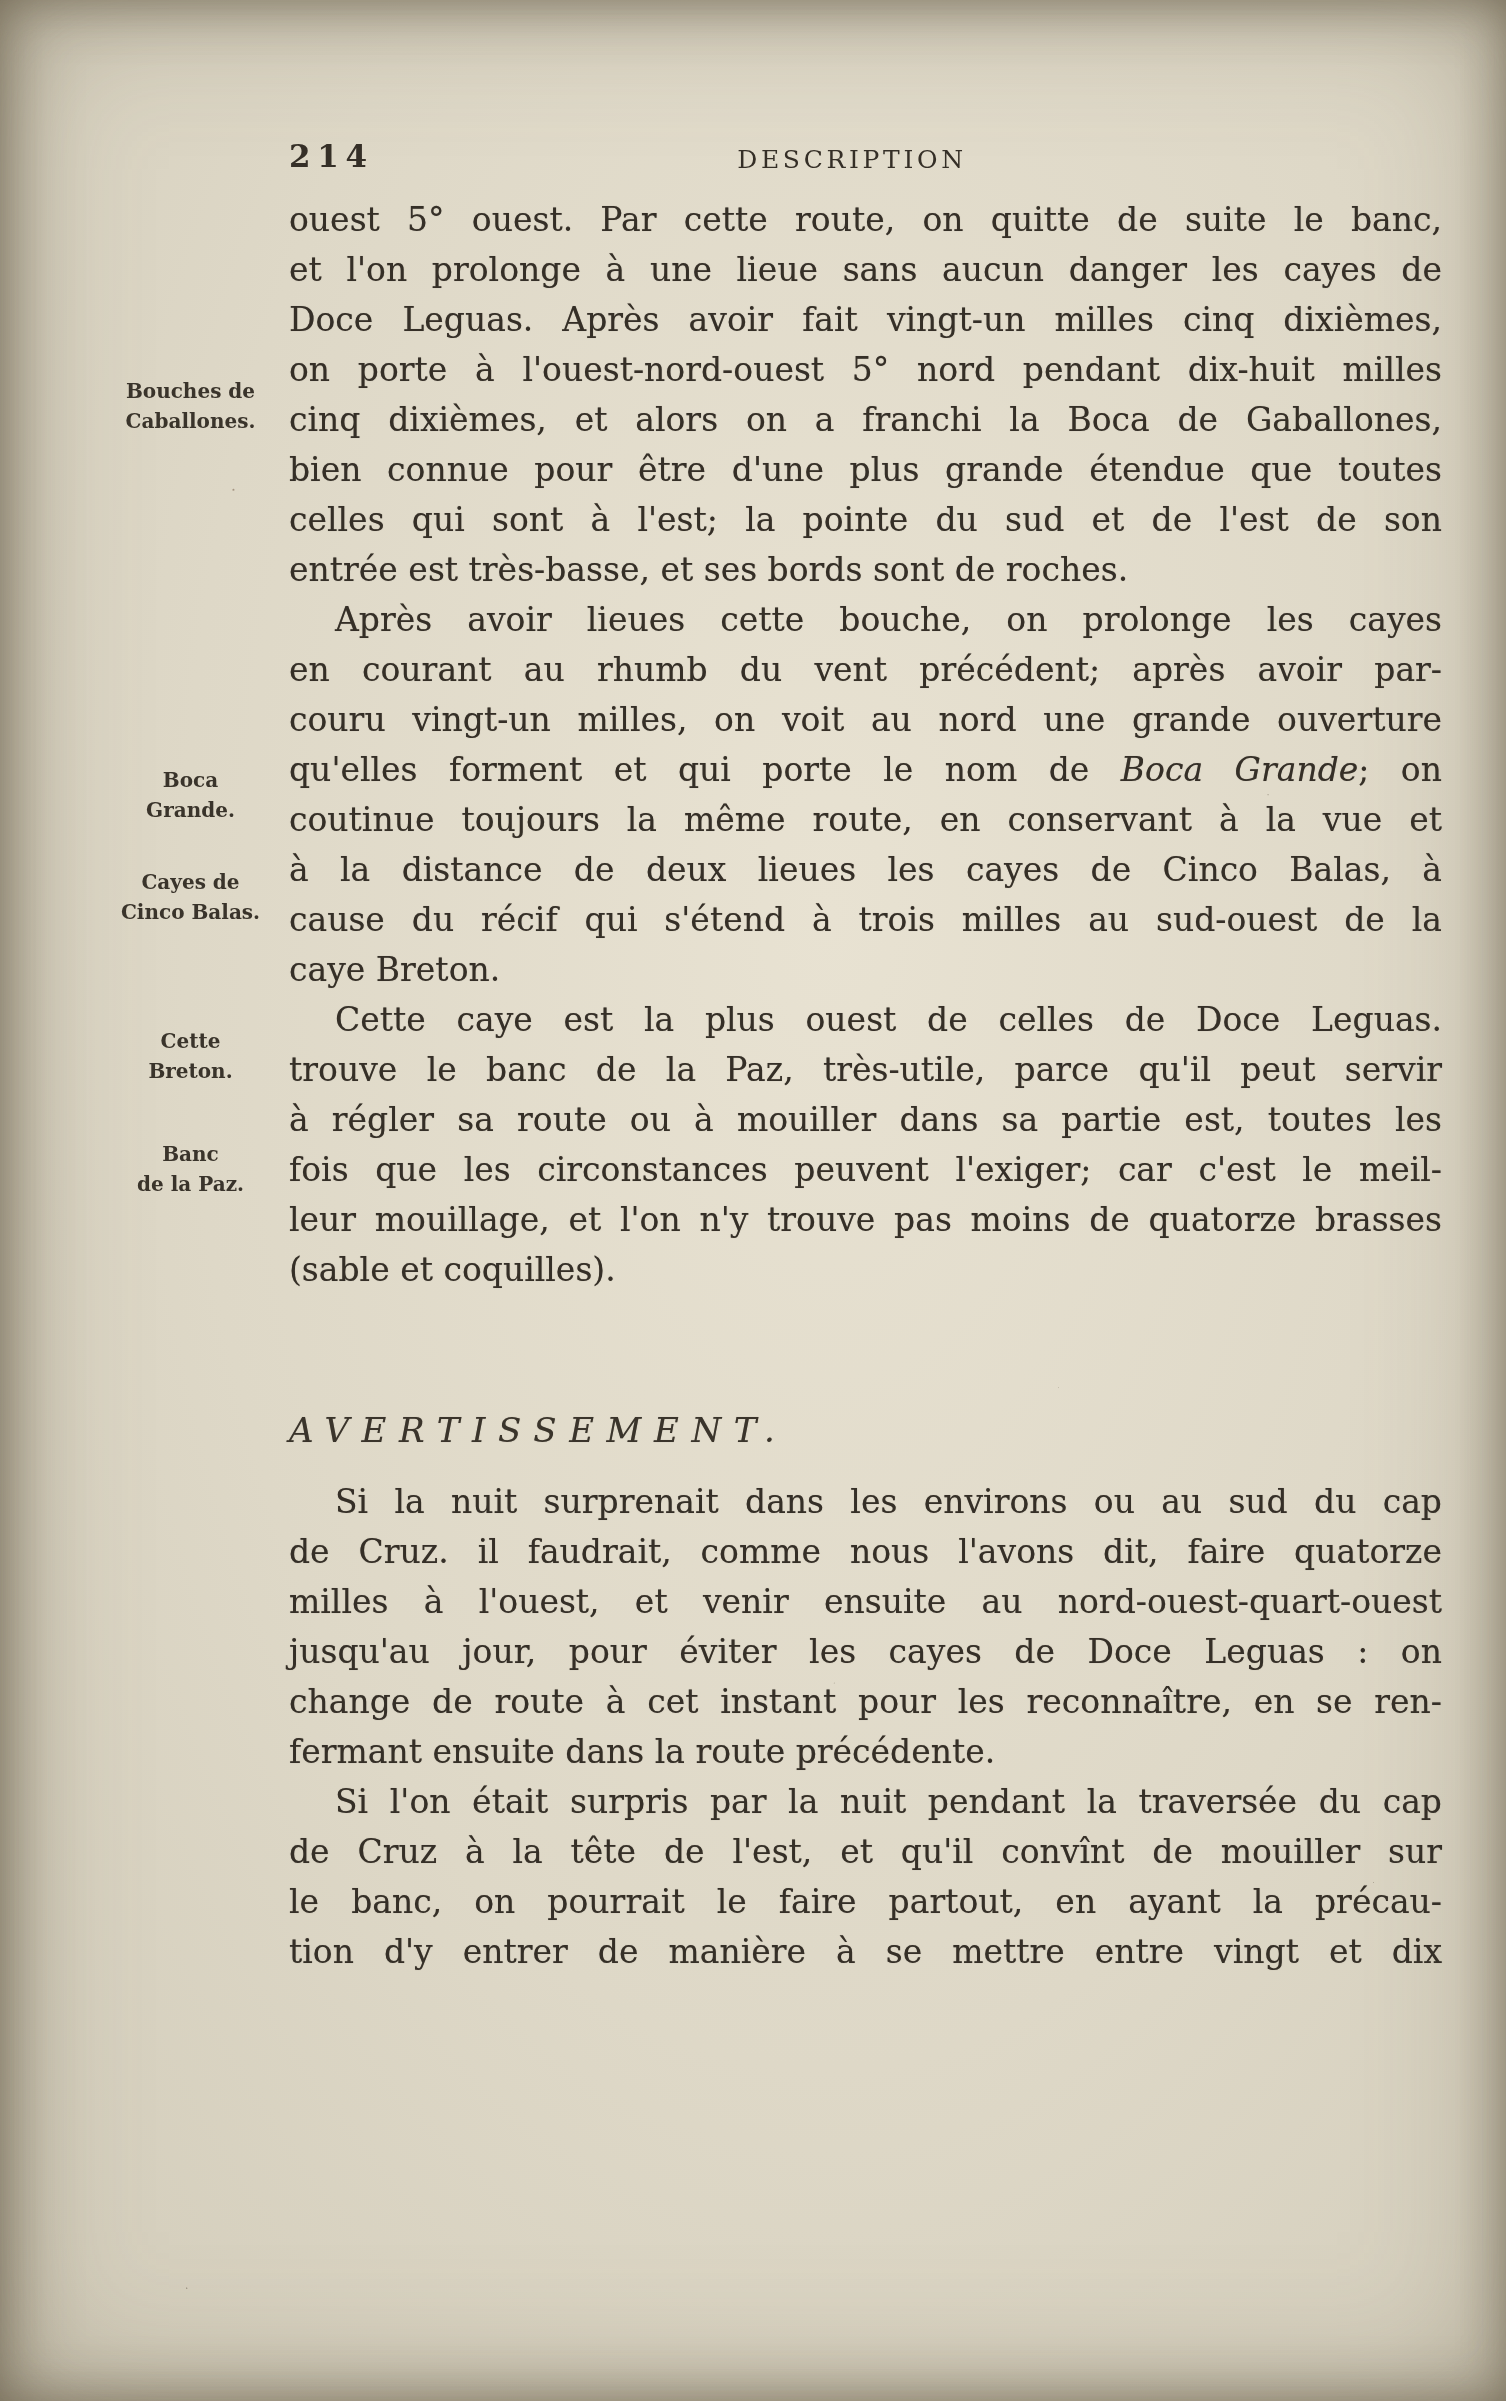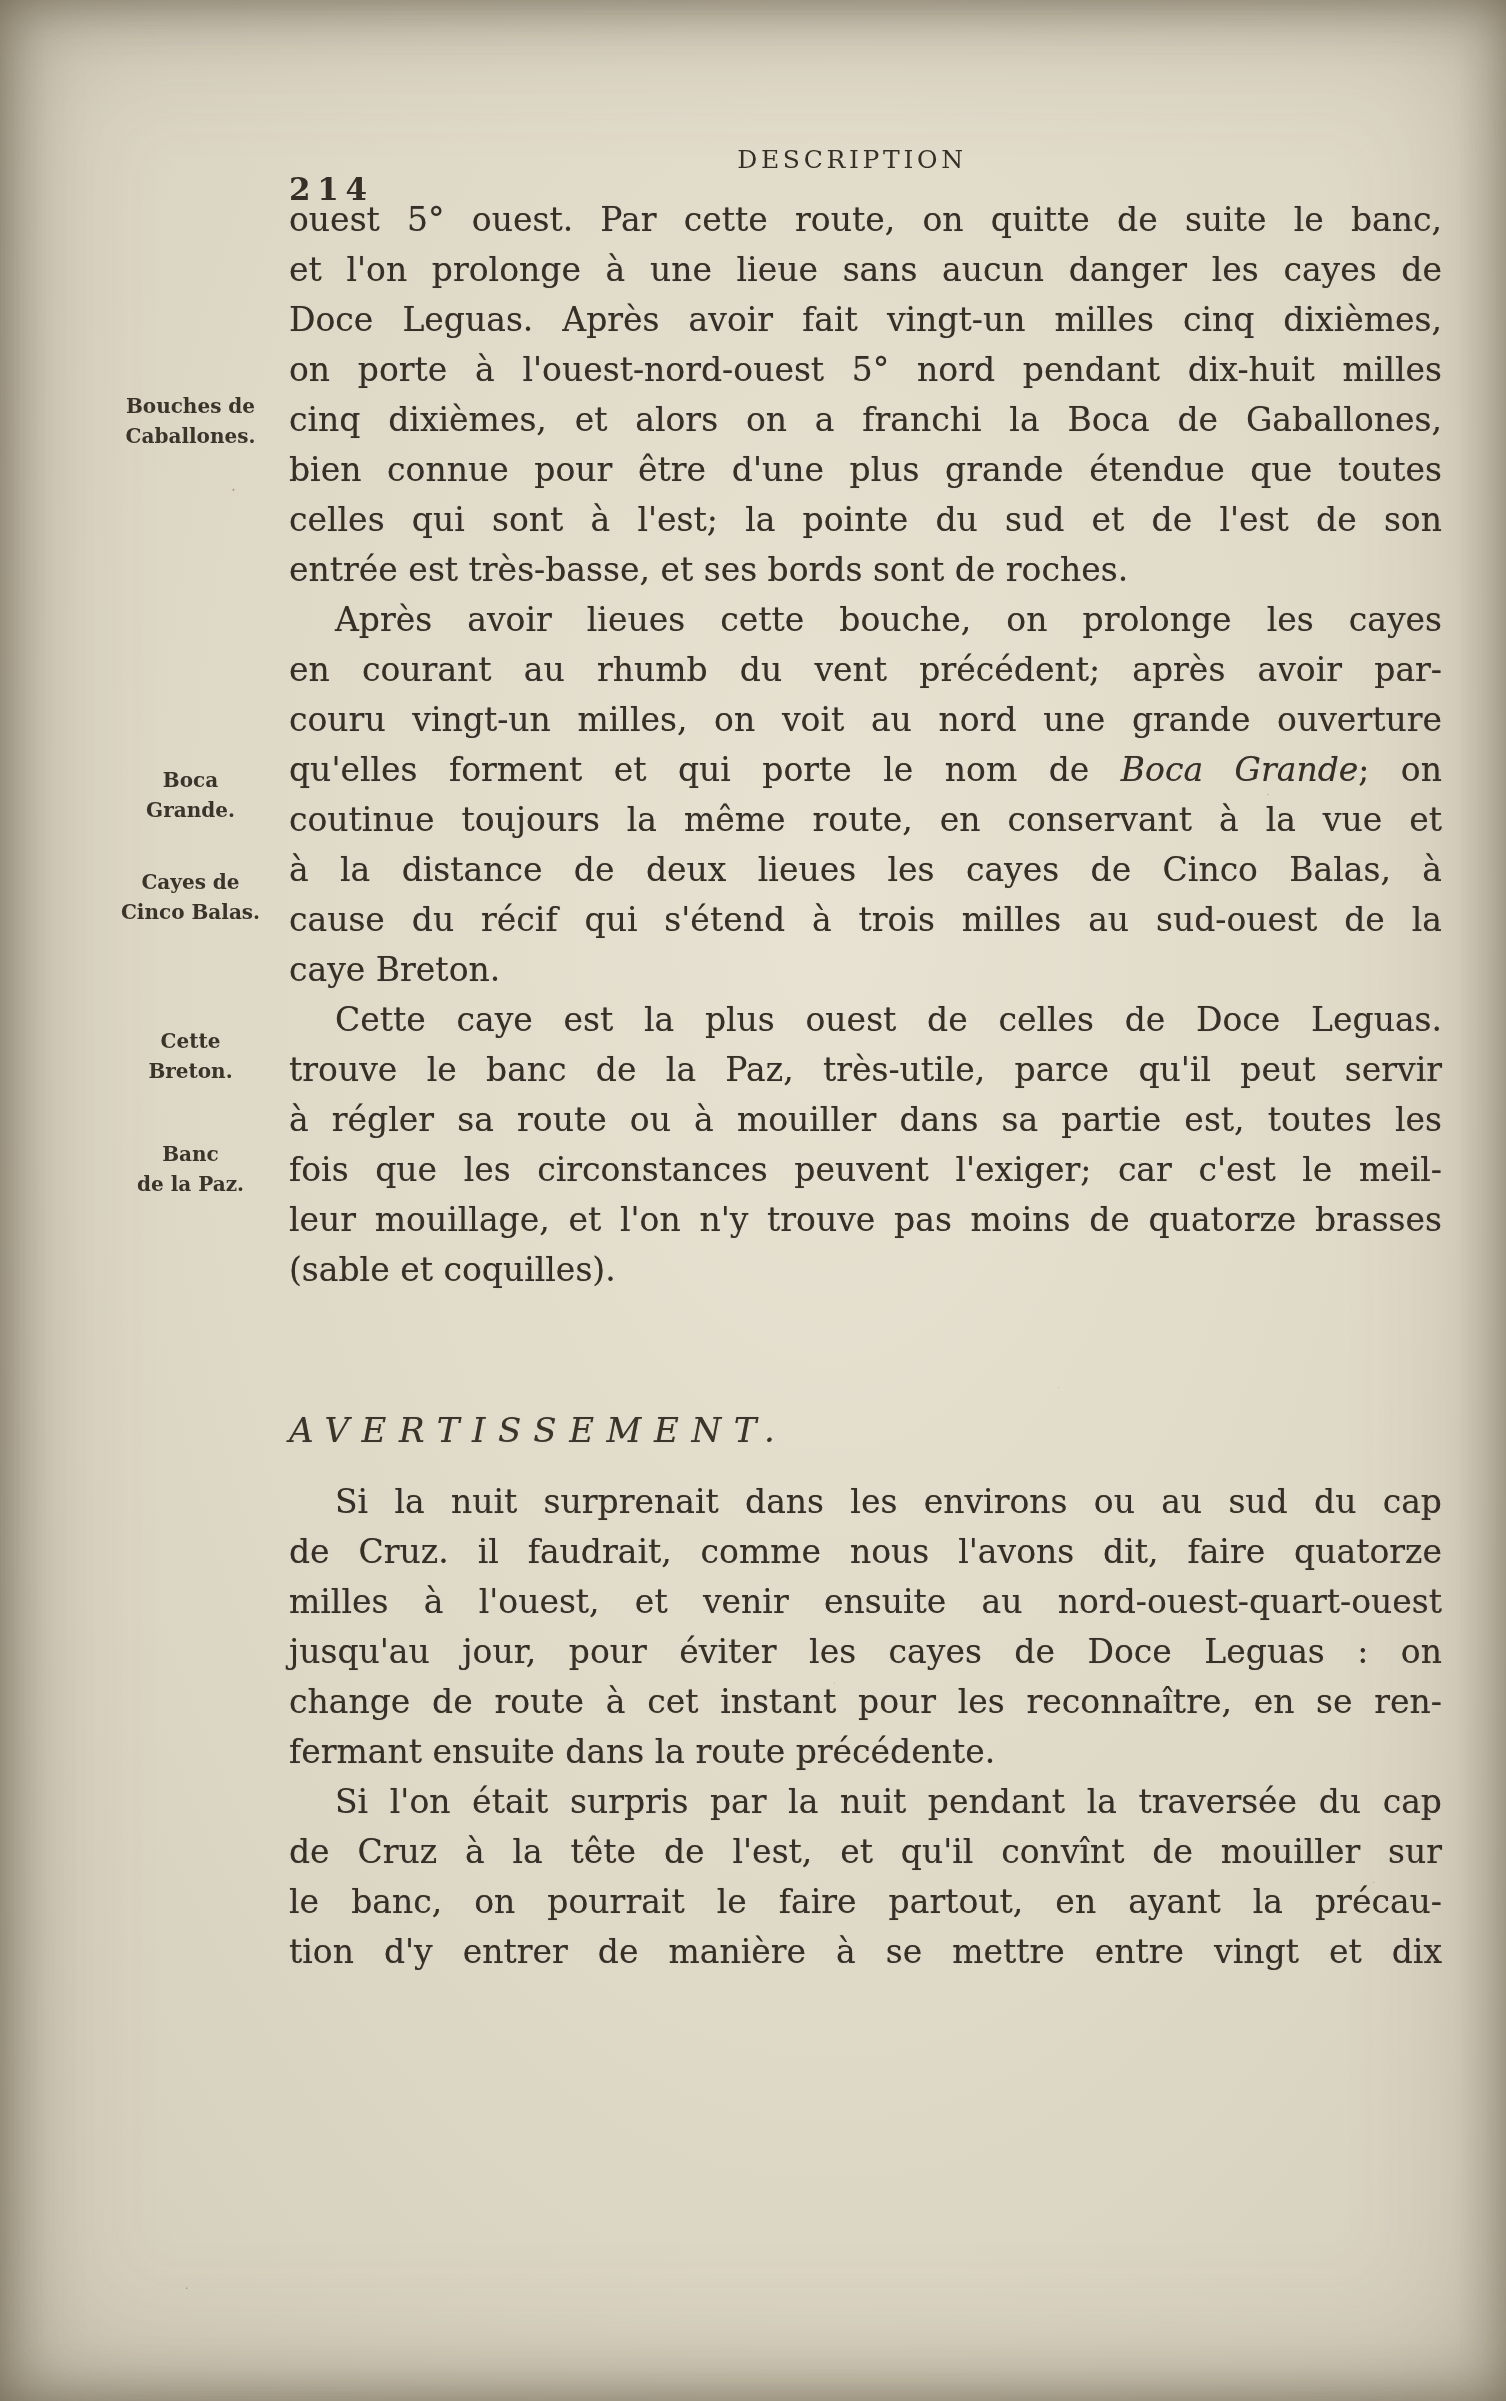--- a/index.html
+++ b/index.html
@@ -26,21 +26,21 @@
       radial-gradient(circle 1.5px at 12.4% 95.3%, rgba(70,60,45,.6), transparent 70%),
       radial-gradient(circle 1.5px at 84.2% 33.1%, rgba(70,60,45,.4), transparent 70%),
       radial-gradient(circle 1.1px at 46.1% 9.2%, rgba(70,60,45,.45), transparent 70%),
       radial-gradient(circle 1.1px at 70.3% 57.8%, rgba(70,60,45,.35), transparent 70%),
       radial-gradient(circle 1.5px at 29.7% 44.6%, rgba(70,60,45,.3), transparent 70%),
       radial-gradient(circle 1.1px at 91.2% 78.4%, rgba(70,60,45,.35), transparent 70%),
       radial-gradient(circle 1.5px at 55.4% 70.1%, rgba(70,60,45,.25), transparent 70%);
   }
   .pagenum{
     position:absolute;left:289px;top:138px;
-    font-size:31px;letter-spacing:6.7px;font-weight:bold;margin-top:33px;
+    font-size:31px;letter-spacing:6.7px;font-weight:bold;
   }
   .runtitle{
     position:absolute;left:289px;top:145px;width:1126px;
     text-align:center;font-size:25px;letter-spacing:3.7px;
   }
   .margin-note{
     position:absolute;left:95px;width:191px;
     text-align:center;font-size:20px;line-height:30px;
     font-weight:bold;color:#3a342b;
   }
@@ -64,21 +64,21 @@
 </head>
 <body>
 
 <div class="page">
   <div class="specks"></div>
 
   <div class="pagenum">214</div>
   <div class="runtitle">DESCRIPTION</div>
 
   <div id="margin-col">
-      <div class="margin-note" style="top: 391px; text-align: center;">
+      <div class="margin-note" style="top: 376px; text-align: center;">
         <div>Bouches de</div>
         <div>Caballones.</div>
       </div>
       <div class="margin-note" style="top: 765px;">
         <div>Boca</div>
         <div>Grande.</div>
       </div>
       <div class="margin-note" style="top: 867px;">
         <div>Cayes de</div>
         <div>Cinco Balas.</div>

